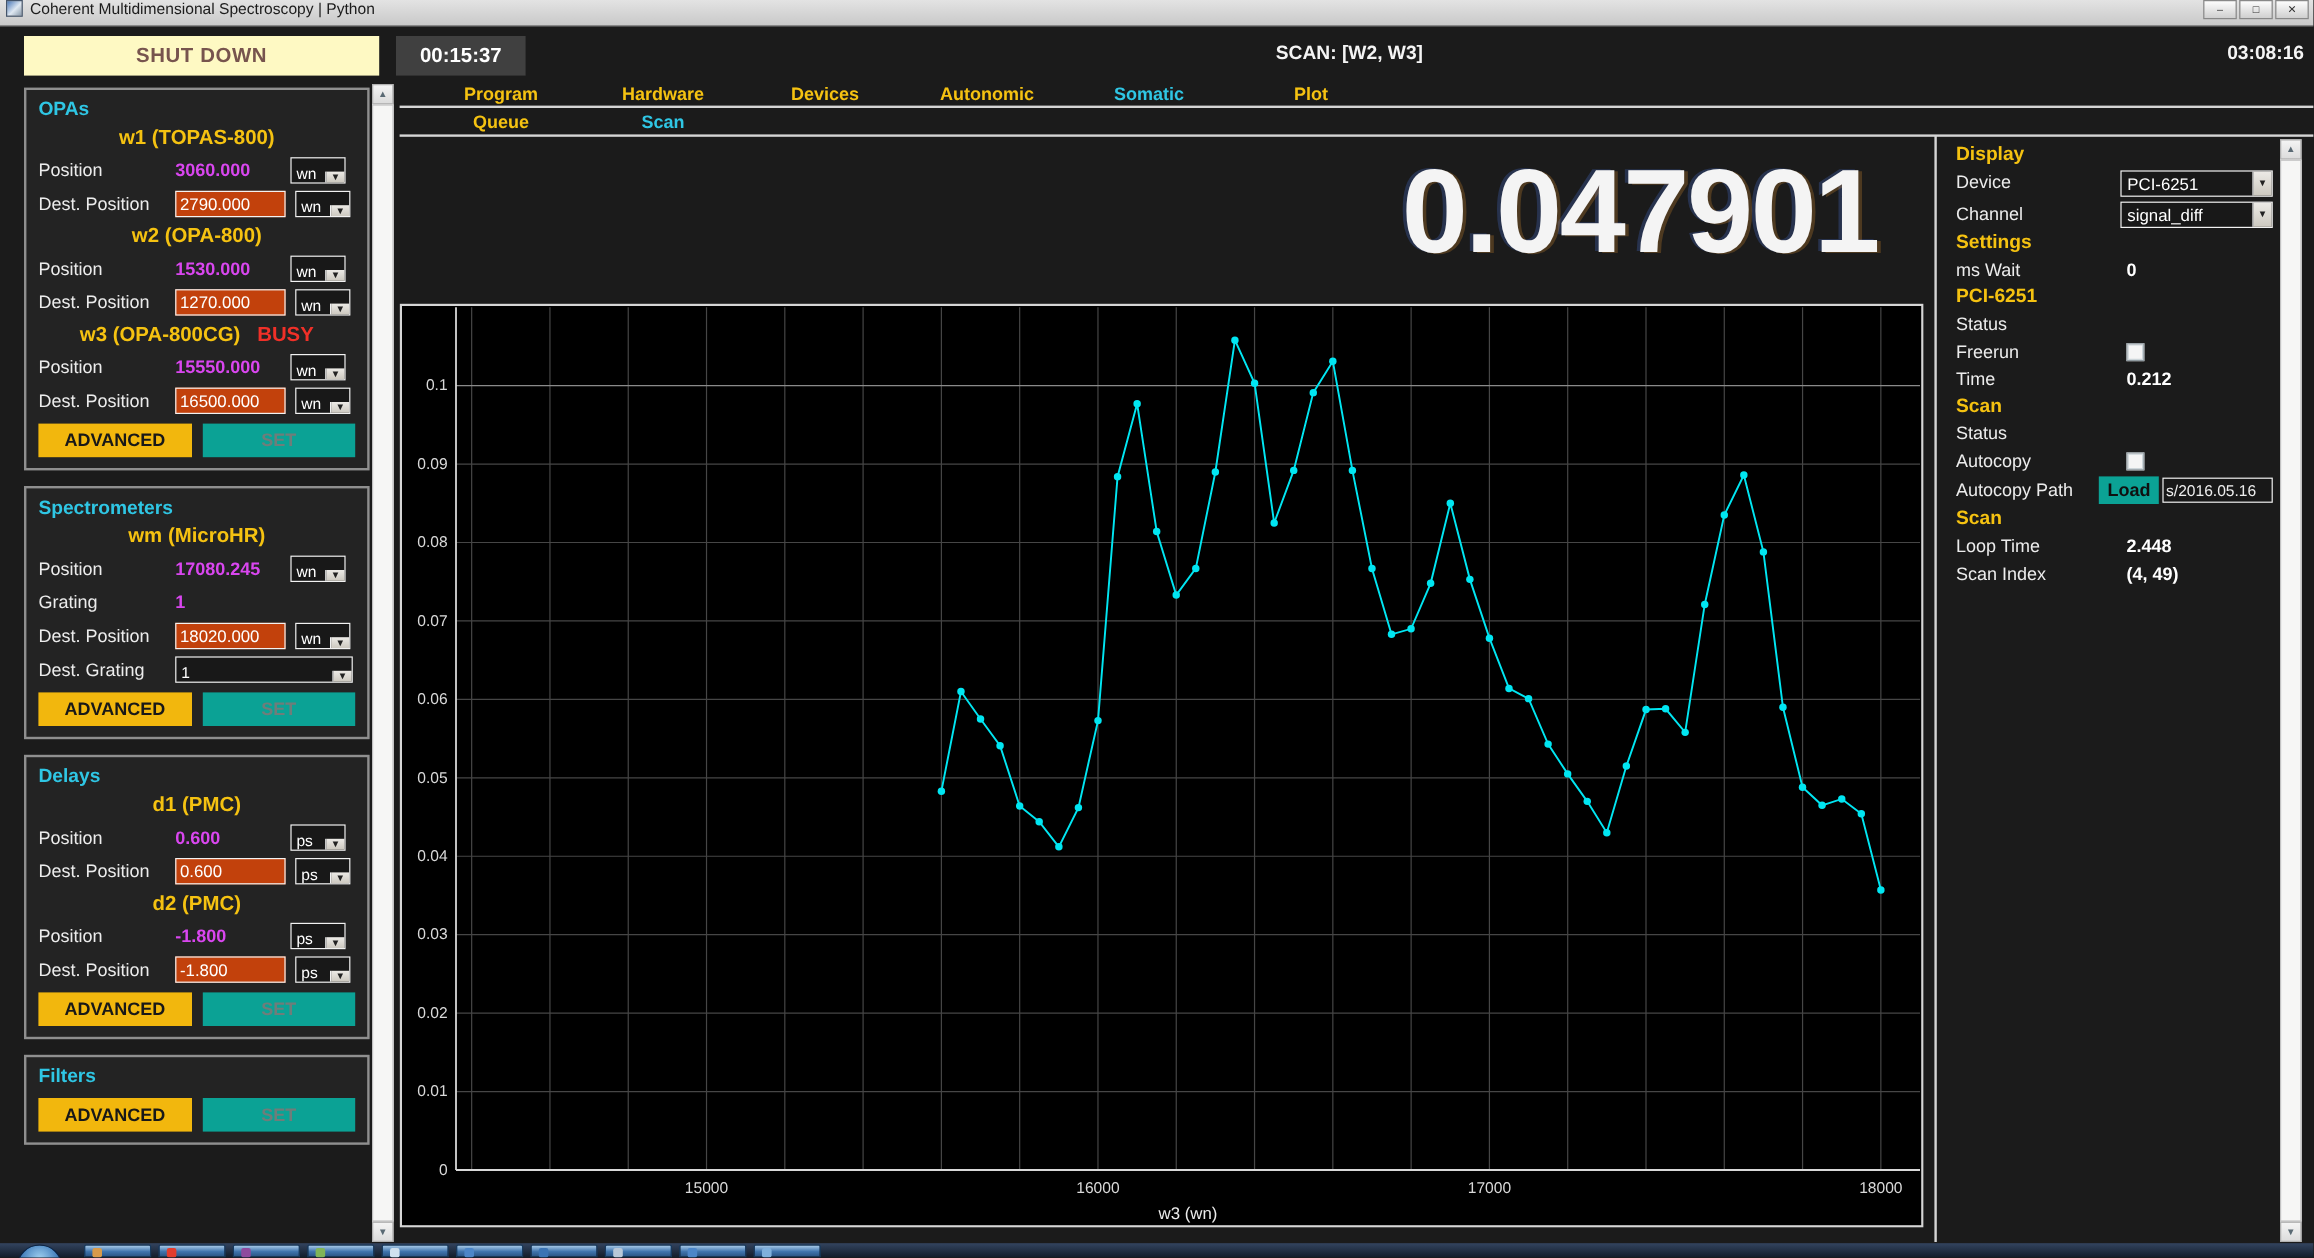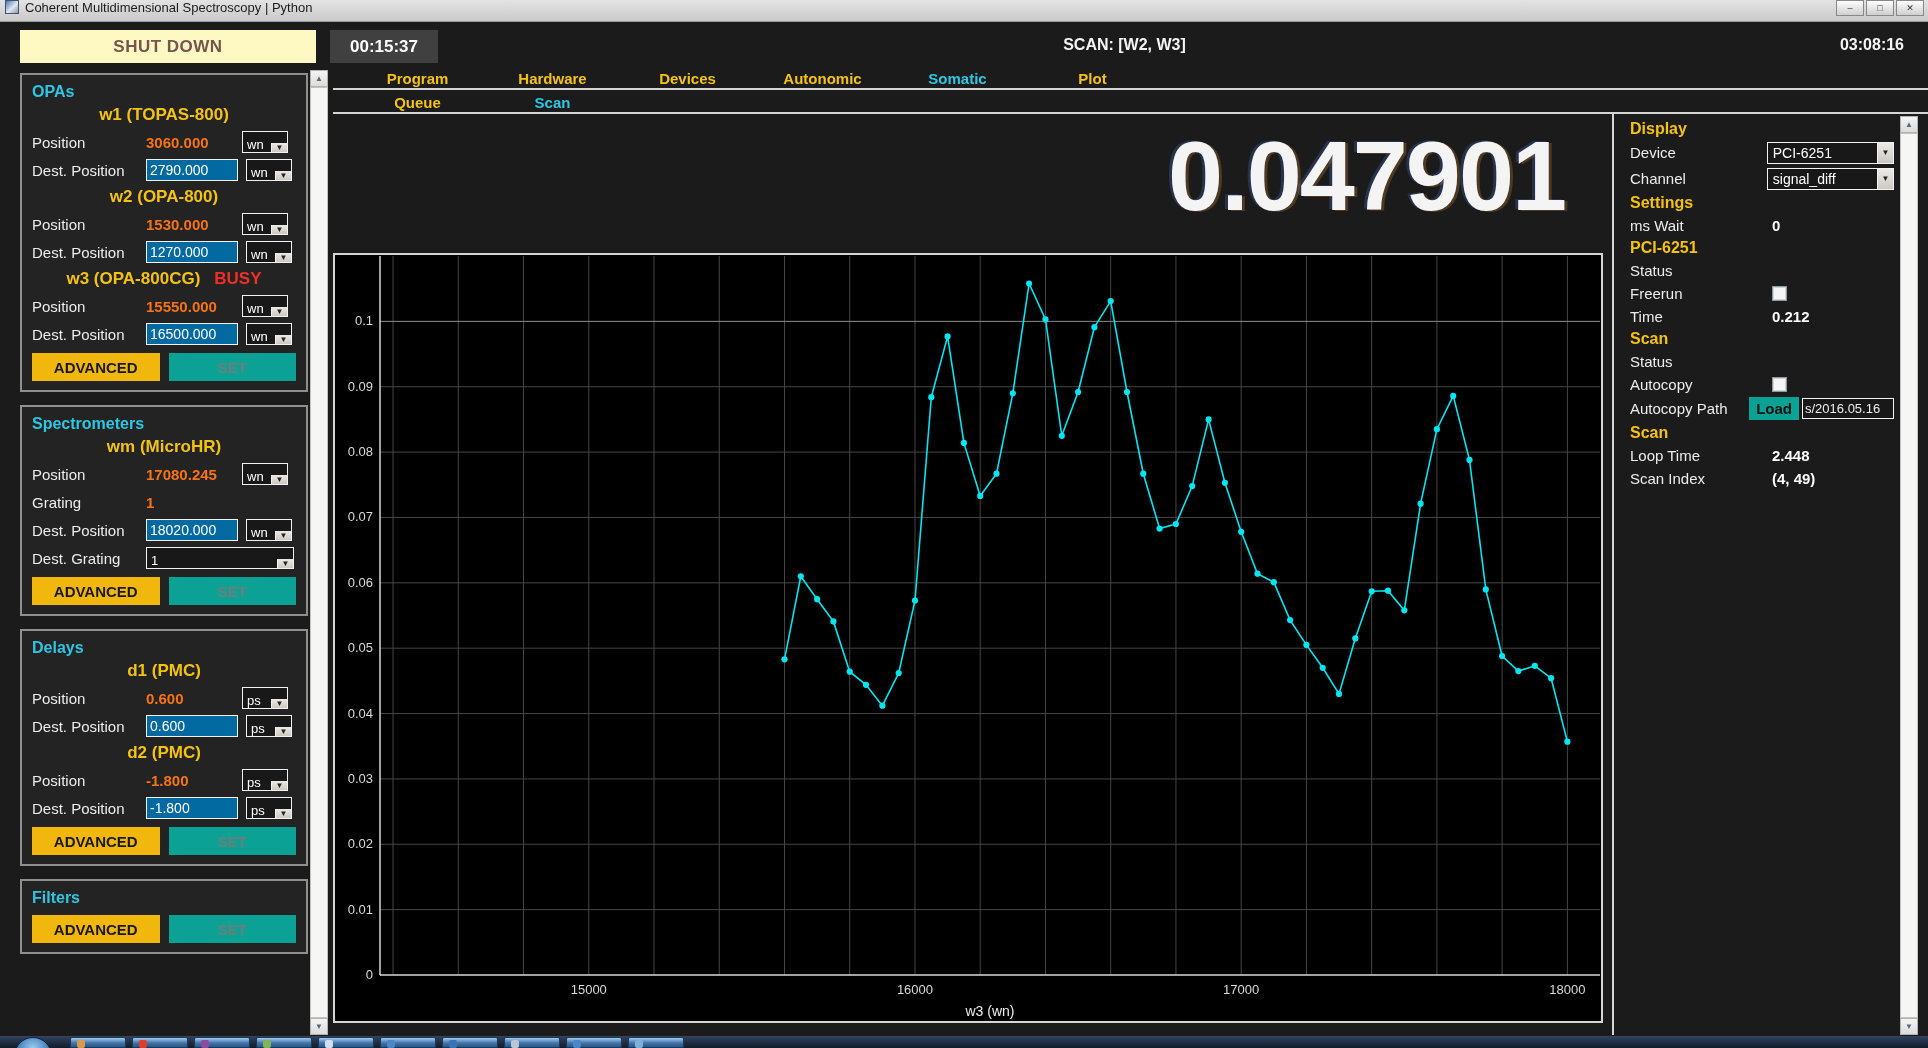--- a/index.html
+++ b/index.html
@@ -15,42 +15,42 @@
   .wbtns{margin-left:auto;display:flex;gap:2px;padding-right:4px;}
   .wbtn{width:28px;height:16px;background:linear-gradient(#fdfdfd,#cfcfcf);border:1px solid #888;
     font-size:9px;color:#333;display:flex;align-items:center;justify-content:center;box-sizing:border-box;}
   
   .shutdown{position:absolute;left:20px;top:30px;width:296px;height:33px;background:#fef9c3;border:none;
     color:#77544e;font-weight:bold;font-size:17px;letter-spacing:.5px;}
   .timer{position:absolute;left:330px;top:30px;width:108px;height:33px;background:#404040;
     color:#fff;font-weight:bold;font-size:17px;display:flex;align-items:center;justify-content:center;}
   .scanstatus{position:absolute;left:333px;right:12px;top:36px;text-align:center;
     color:#f4f4f4;font-weight:bold;font-size:16px;}
-  .clock{position:absolute;right:24px;top:36px;color:#f4f4f4;font-weight:bold;font-size:16px;}
+  .clock{position:absolute;right:8px;top:36px;color:#f4f4f4;font-weight:bold;font-size:16px;}
   
   .menurow{position:absolute;left:350px;top:70px;display:flex;height:17px;}
   .tabrow{position:absolute;left:350px;top:94px;display:flex;height:17px;}
   .mslot{width:135px;text-align:center;font-weight:bold;font-size:15px;color:#f5c211;cursor:default;}
   .mslot.active{color:#2fc6e4;}
   .hline{position:absolute;height:2px;background:#d5d5d5;}
   .vdivider{position:absolute;left:1612px;top:113px;width:2px;height:922px;background:#d5d5d5;}
   
   .bigvalue{position:absolute;left:900px;width:665px;top:122px;height:108px;text-align:right;
     color:#f4f4f4;font-weight:bold;font-size:99px;line-height:108px;letter-spacing:-2px;
     text-shadow:3px 1px 0 rgba(255,165,50,.22),-3px -1px 0 rgba(80,130,255,.22);}
   
   .sidebar{position:absolute;left:20px;top:73px;width:288px;}
   .sgroup{border:2px solid #8f8f8f;background:#232323;margin-bottom:13px;padding:6px 10px 9px 10px;}
   .stitle{color:#2fc6e4;font-weight:bold;font-size:16px;margin:2px 0 4px 0;}
   .dname{color:#f5c211;font-weight:bold;font-size:17px;margin:3px 0 4px 0;text-align:center;}
   .busy{color:#f03028;font-weight:bold;margin-left:14px;}
   .srow{display:flex;align-items:center;margin:6px 0;height:22px;}
   .slabel{width:114px;color:#ececec;font-size:15px;}
-  .sval{width:96px;color:#f97316;font-weight:bold;font-size:15px;}
-  .sinput{width:84px;height:20px;margin-right:8px;background:#0369a1;border:1px solid #f2f2f2;
+  .sval{width:96px;color:#d946ef;font-weight:bold;font-size:15px;}
+  .sinput{width:84px;height:20px;margin-right:8px;background:#c2410c;border:1px solid #f2f2f2;
     color:#fff;font-size:14px;padding:0 3px;font-family:inherit;}
   .unit{width:46px;height:22px;border:1px solid #f2f2f2;background:#181818;color:#fff;
     display:flex;align-items:flex-end;font-size:13px;box-sizing:border-box;}
   .unit .txt{flex:1;display:flex;align-items:center;padding-left:4px;}
   .darr{width:15px;background:linear-gradient(#eceae6,#cdc9c0);color:#222;font-size:8px;
     display:flex;align-items:center;justify-content:center;border-left:1px solid #f2f2f2;}
   .unit.wide{width:148px;}
   .btnrow{display:flex;gap:9px;margin-top:8px;}
   .adv{flex:1;height:28px;background:#f2b70d;border:none;color:#181818;font-weight:bold;font-size:15px;}
   .setb{flex:1;height:28px;background:#0ba295;border:none;color:#6f7d7a;font-weight:bold;font-size:15px;}

